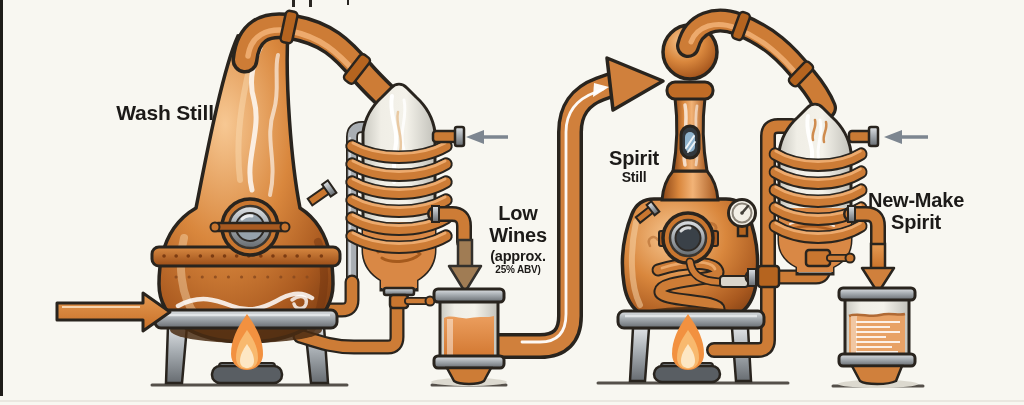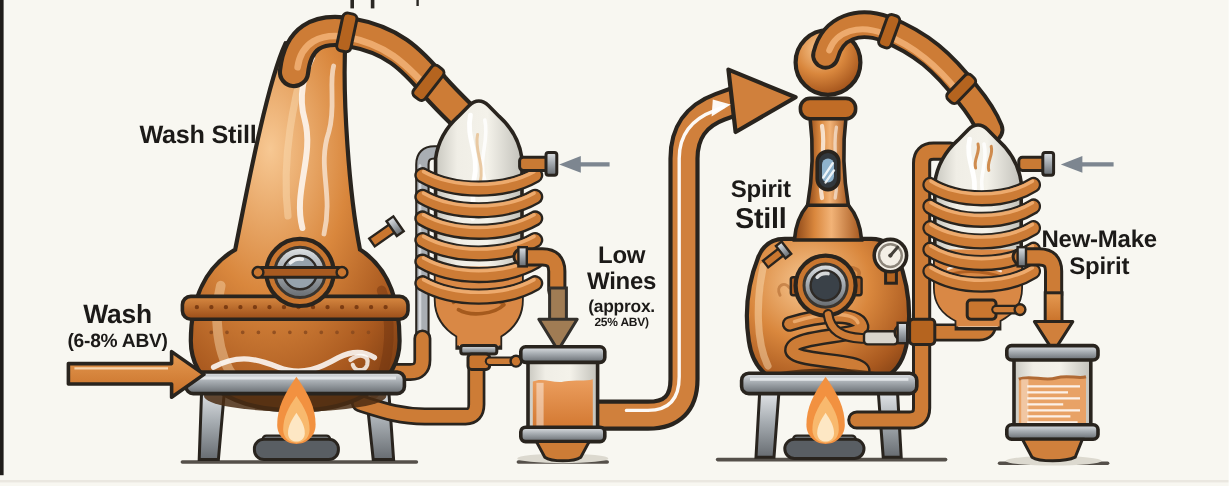--- a/index.html
+++ b/index.html
@@ -375,35 +375,31 @@
     </g>
 
     <g>
       <polygon points="57,303 143,303 143,293 170,312 143,331 143,320 57,320" fill="url(#gArr)" stroke="#29241e" stroke-width="3" stroke-linejoin="round"></polygon>
       <path d="M 62,307 L 140,307" stroke="#fbe0c0" stroke-width="2" opacity="0.85" fill="none"></path>
     </g>
   </svg>
 
   <div class="lbl" style="left:105px;top:102px;width:120px;font-size:21px;">Wash Still</div>
 
-  <div class="lbl" style="left:33px;top:250px;width:130px;">
-    <div style="font-size:22px;">Wash</div>
-    <div class="sub" style="font-size:16px;margin-top:2px;">(6-8% ABV)</div>
-  </div>
 
   <div class="lbl" style="left:468px;top:203px;width:100px;">
     <div style="font-size:20px;">Low</div>
     <div style="font-size:20px;">Wines</div>
     <div class="sub" style="font-size:14.5px;margin-top:3px;">(approx.</div>
     <div class="sub" style="font-size:10px;">25% ABV)</div>
   </div>
 
   <div class="lbl" style="left:586px;top:148px;width:96px;">
     <div style="font-size:20px;">Spirit</div>
-    <div style="font-size:24px;">Still</div>
+    <div style="font-size:14px;">Still</div>
   </div>
 
   <div class="lbl" style="left:852px;top:166px;width:128px;margin-top:24px;">
     <div style="font-size:20px;">New-Make</div>
     <div style="font-size:20px;">Spirit</div>
   </div>
 
 </div>
 
 </body></html>

